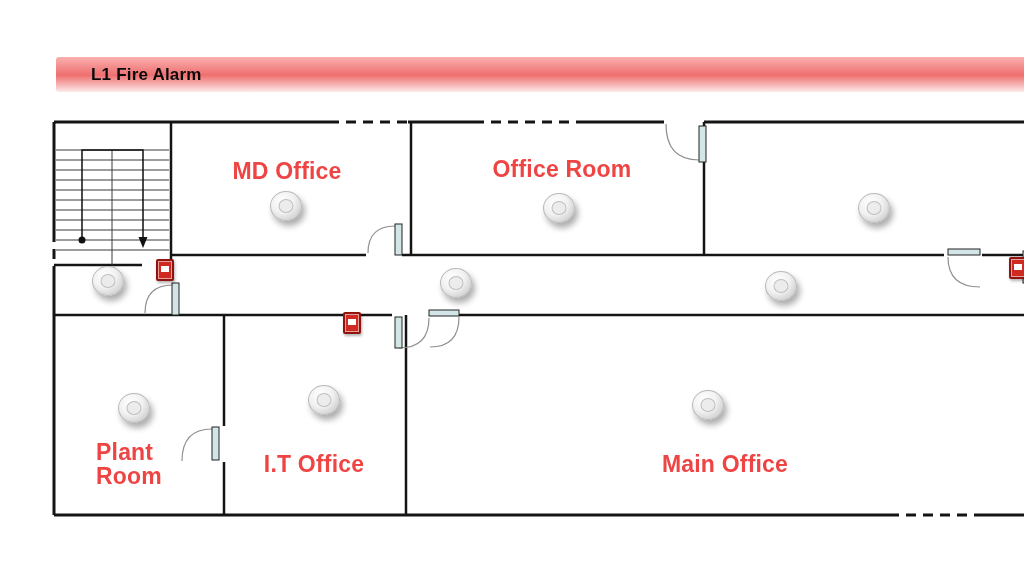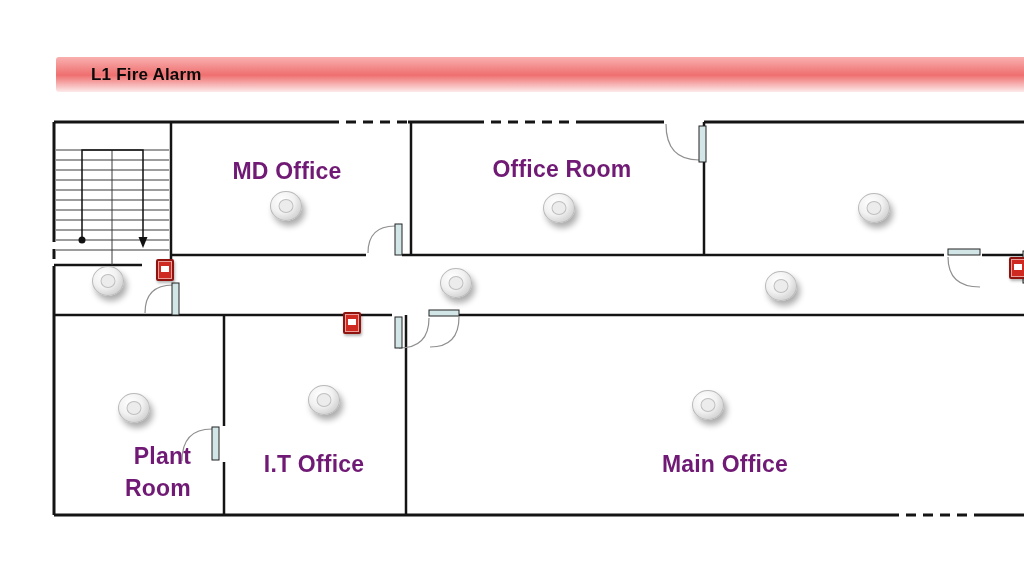--- a/index.html
+++ b/index.html
@@ -25,24 +25,24 @@
   .plan-svg .walls{stroke:var(--wall,#141414);fill:none;}
   .plan-svg .w3{stroke-width:3;}
   .plan-svg .w25{stroke-width:2.5;}
   .plan-svg .dashed{stroke-dasharray:10 7;}
   .plan-svg .stair-lines{stroke:#3a3a3a;stroke-width:1;fill:none;}
   .plan-svg .path-line{stroke:#111;stroke-width:1.5;fill:none;}
   .plan-svg .arc{stroke:#8f8f8f;stroke-width:1.2;fill:none;}
   .plan-svg .leaf{fill:var(--door-leaf,#d2e6e8);stroke:#222;stroke-width:1;}
   
   .room-label{
-    position:absolute;font-weight:700;font-size:23px;color:#701a75;
+    position:absolute;font-weight:700;font-size:23px;color:#ef4444;
     text-align:center;letter-spacing:.2px;white-space:nowrap;
   }
-  .room-label.wrap{white-space:normal;text-align:right;line-height:32px;}
+  .room-label.wrap{white-space:normal;text-align:left;line-height:24px;}
   
   .detector{
     position:absolute;width:32px;height:30px;border-radius:50%;box-sizing:border-box;
     background:radial-gradient(circle at 38% 32%,#ffffff 0%,#f1f1f1 45%,#d9d9d9 70%,#c3c3c3 100%);
     border:1px solid #b9b9b9;
     box-shadow:3px 5px 6px rgba(0,0,0,.33);
   }
   .detector::after{
     content:"";position:absolute;left:50%;top:50%;width:13px;height:12px;
     transform:translate(-50%,-50%);border-radius:50%;

